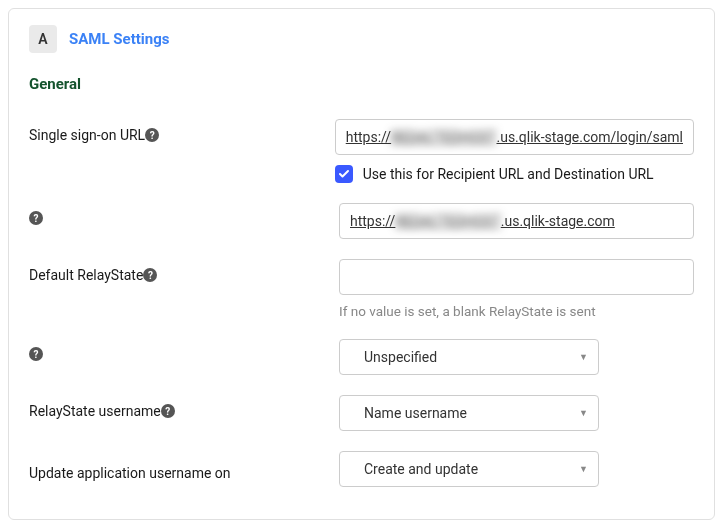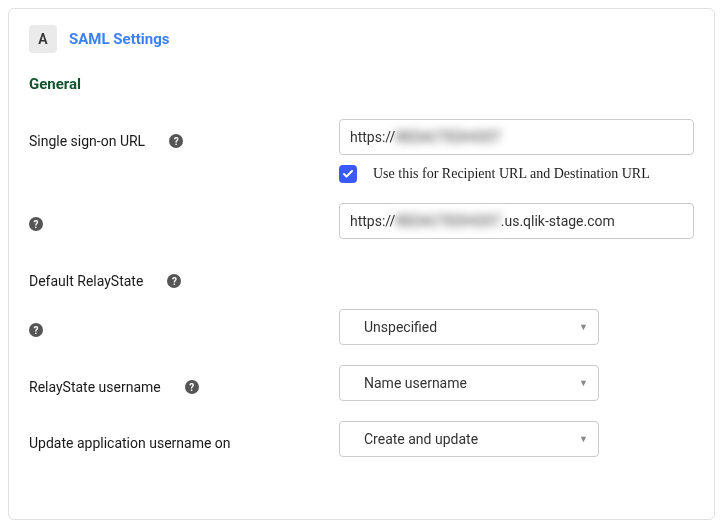--- a/index.html
+++ b/index.html
@@ -46,25 +46,24 @@
     }
     .form-row {
       display: flex;
       align-items: flex-start;
       margin-bottom: 20px;
     }
     .label-col {
       width: 310px;
       display: flex;
       align-items: center;
-      gap: 24px;
+      gap: 0;
       padding-top: 8px;
       font-size: 14px;
       color: #1a1a1a;
-      margin-top: 6px;
     }
     .field-col {
       flex: 1;
     }
     .help-icon {
       width: 14px;
       height: 14px;
       background: #555;
       color: #fff;
       border-radius: 50%;
@@ -76,32 +75,32 @@
       cursor: pointer;
     }
     .text-input {
       width: 100%;
       height: 36px;
       border: 1px solid #ccc;
       border-radius: 4px;
       padding: 0 10px;
       font-size: 14px;
       color: #333;
+      text-decoration: underline;
     }
     .text-input.wide {
       width: 100%;
     }
     .checkbox-row {
       display: flex;
       align-items: center;
-      gap: 16px;
+      gap: 10px;
       margin-top: 10px;
       font-size: 14px;
       color: #1a1a1a;
-      font-family: Liberation Serif, serif;
     }
     .checkbox {
       width: 18px;
       height: 18px;
       background: #3a59ff;
       border-radius: 4px;
       display: flex;
       align-items: center;
       justify-content: center;
       cursor: pointer;
@@ -156,20 +155,21 @@
 
   <div class="form-row">
     <div class="label-col">
       <span>Single sign-on URL</span>
       <span class="help-icon">?</span>
     </div>
     <div class="field-col">
       <div class="text-input wide" style="display:flex;align-items:center;gap:0;white-space:nowrap;overflow:hidden;">
         <span>https://</span>
           <span class="blur">REDACTEDHOST</span>
+          <span>.us.qlik-stage.com/login/saml</span>
       </div>
       <div class="checkbox-row">
         <div class="checkbox">
           <svg class="checkmark" viewBox="0 0 24 24" fill="none" stroke="#fff" stroke-width="4" stroke-linecap="round" stroke-linejoin="round">
               <polyline points="20 6 9 17 4 12"></polyline>
             </svg>
         </div>
         <span>Use this for Recipient URL and Destination URL</span>
       </div>
     </div>
@@ -186,20 +186,24 @@
           <span>.us.qlik-stage.com</span>
       </div>
     </div>
   </div>
 
   <div class="form-row">
     <div class="label-col">
       <span>Default RelayState</span>
       <span class="help-icon">?</span>
     </div>
+    <div class="field-col">
+      <input class="text-input wide" type="text" value="" style="">
+      <div class="helper-text">If no value is set, a blank RelayState is sent</div>
+    </div>
   </div>
 
   <div class="form-row">
     <div class="label-col">
       <span class="help-icon">?</span>
     </div>
     <div class="field-col">
       <div class="select">
         <span>Unspecified</span>
         <span class="caret">▼</span>
@@ -213,21 +217,21 @@
       <span class="help-icon">?</span>
     </div>
     <div class="field-col">
       <div class="select">
         <span>Name username</span>
         <span class="caret">▼</span>
       </div>
     </div>
   </div>
 
-  <div class="form-row" style="margin-bottom:0;">
+  <div class="form-row" style="margin-bottom:0;align-items:center;">
     <div class="label-col">
       <span>Update application username on</span>
     </div>
     <div class="field-col">
       <div class="select">
         <span>Create and update</span>
         <span class="caret">▼</span>
       </div>
     </div>
   </div>

